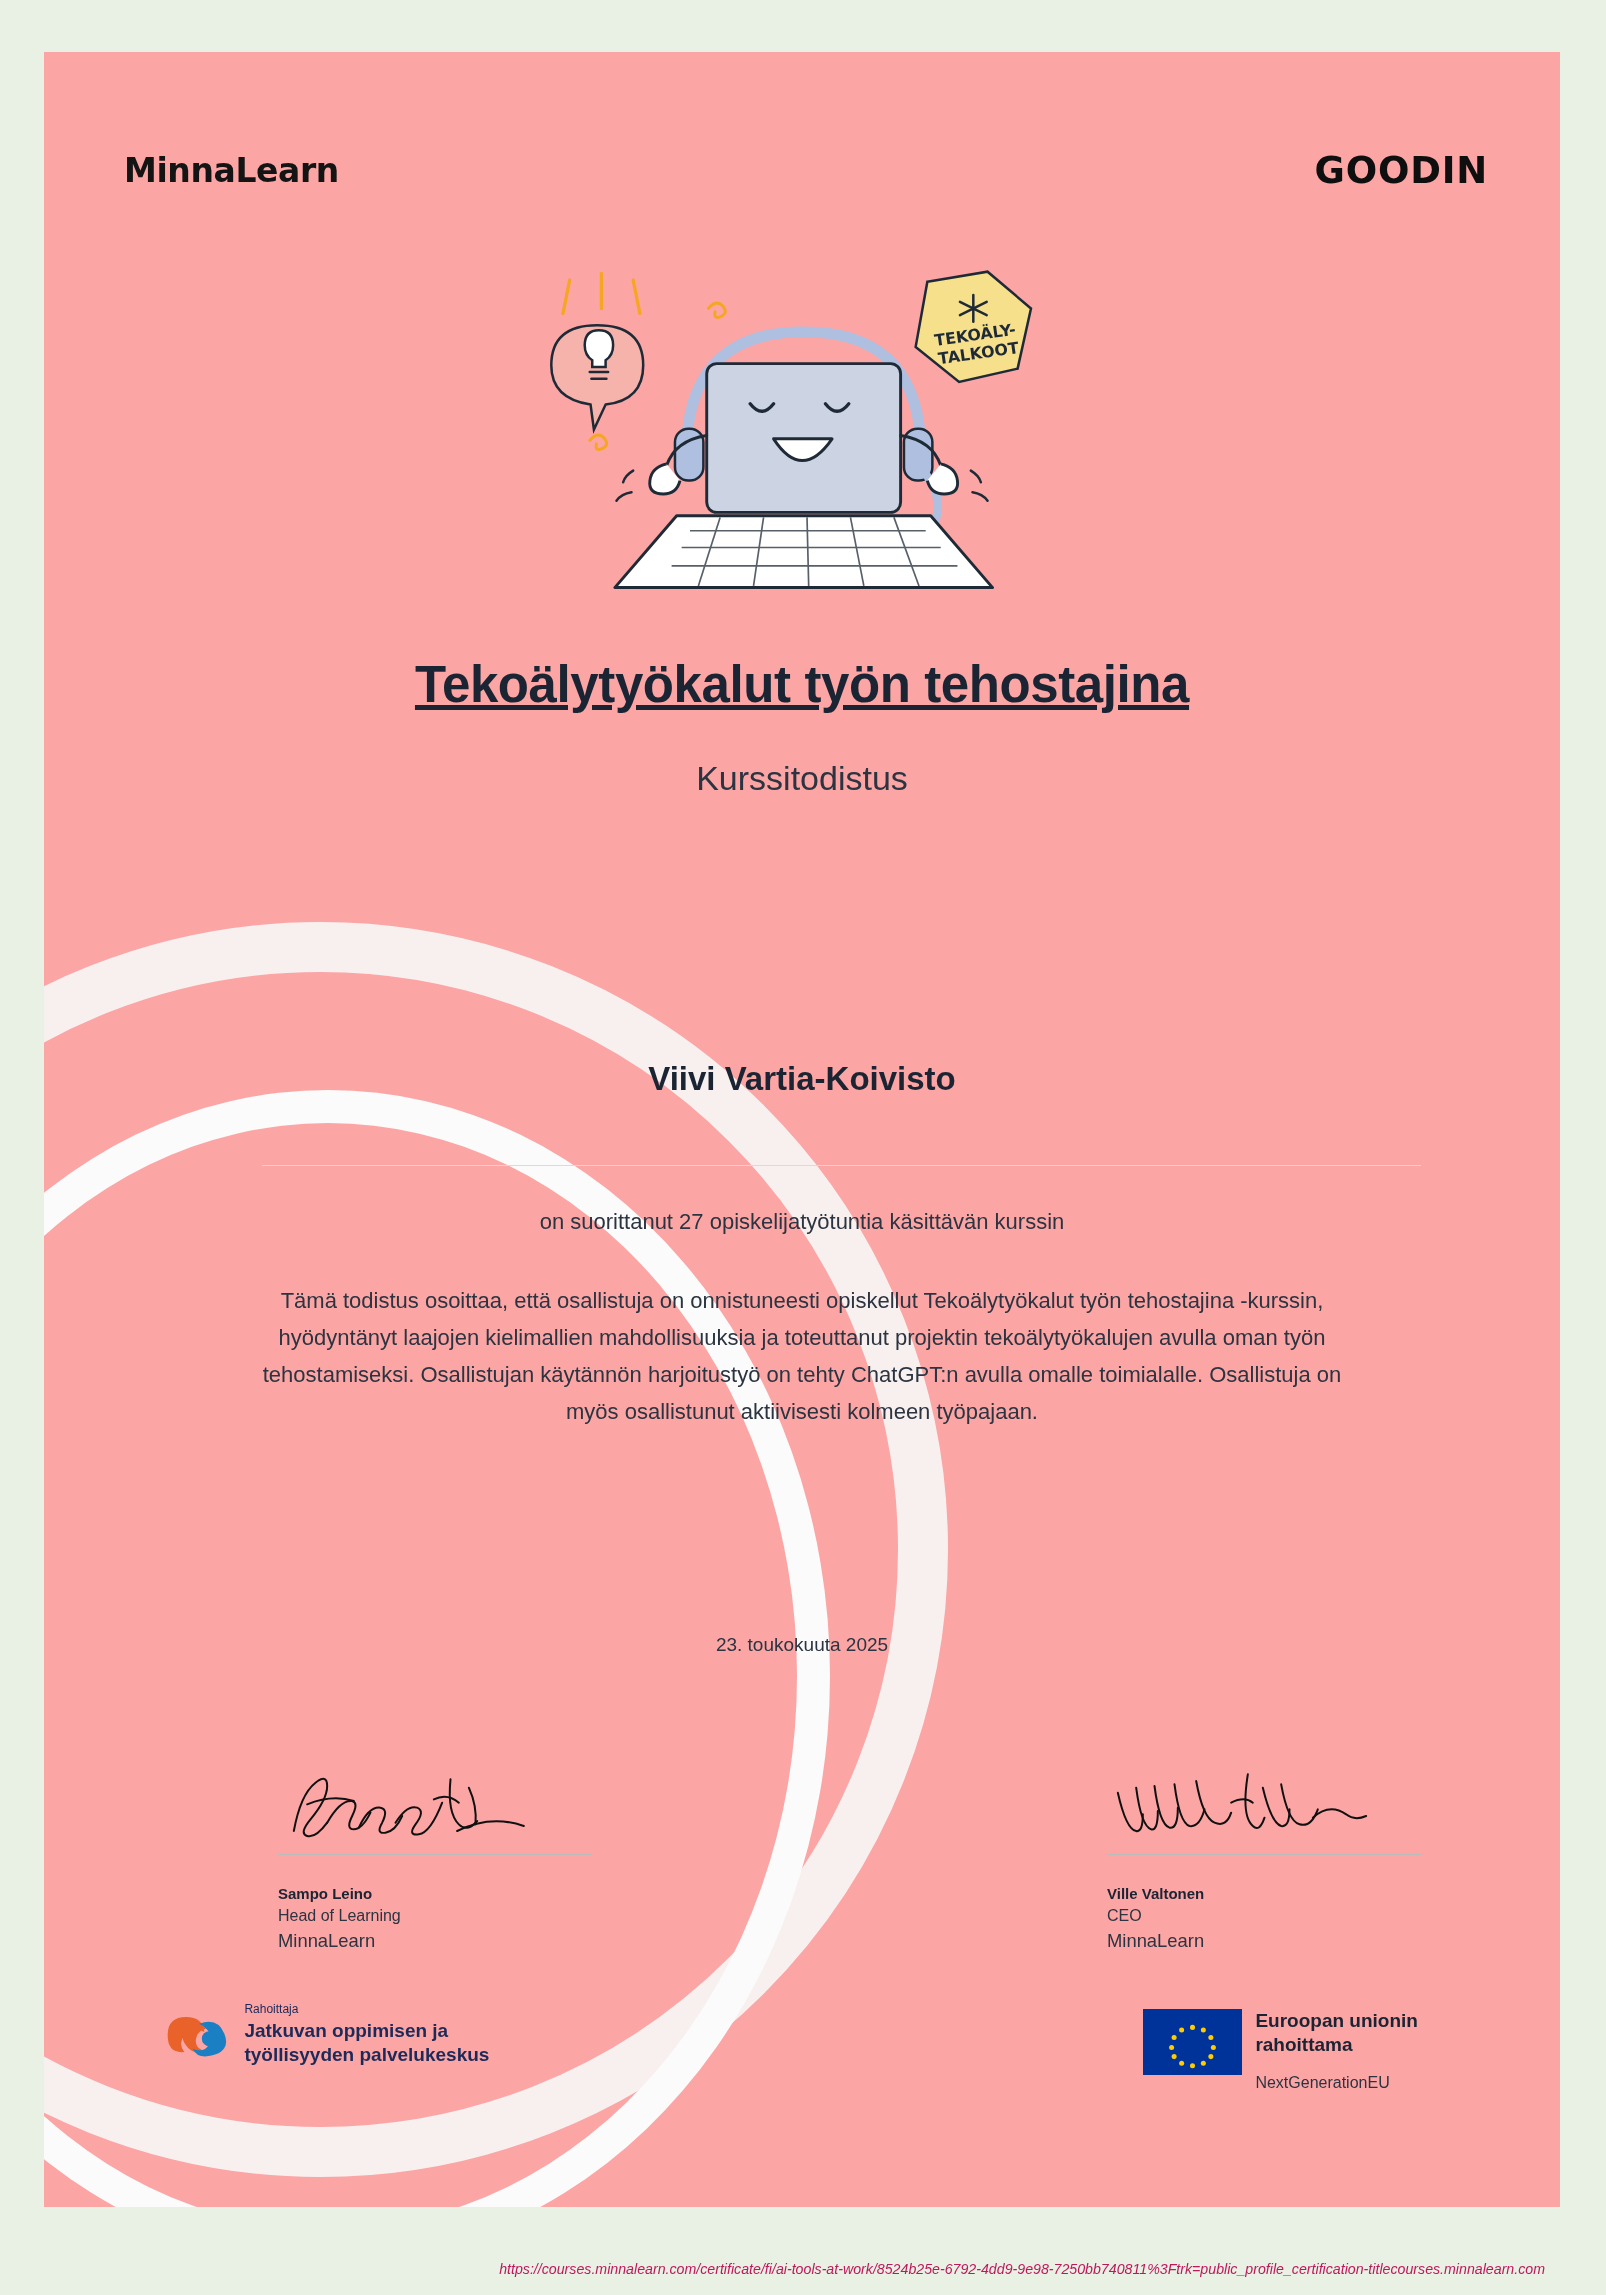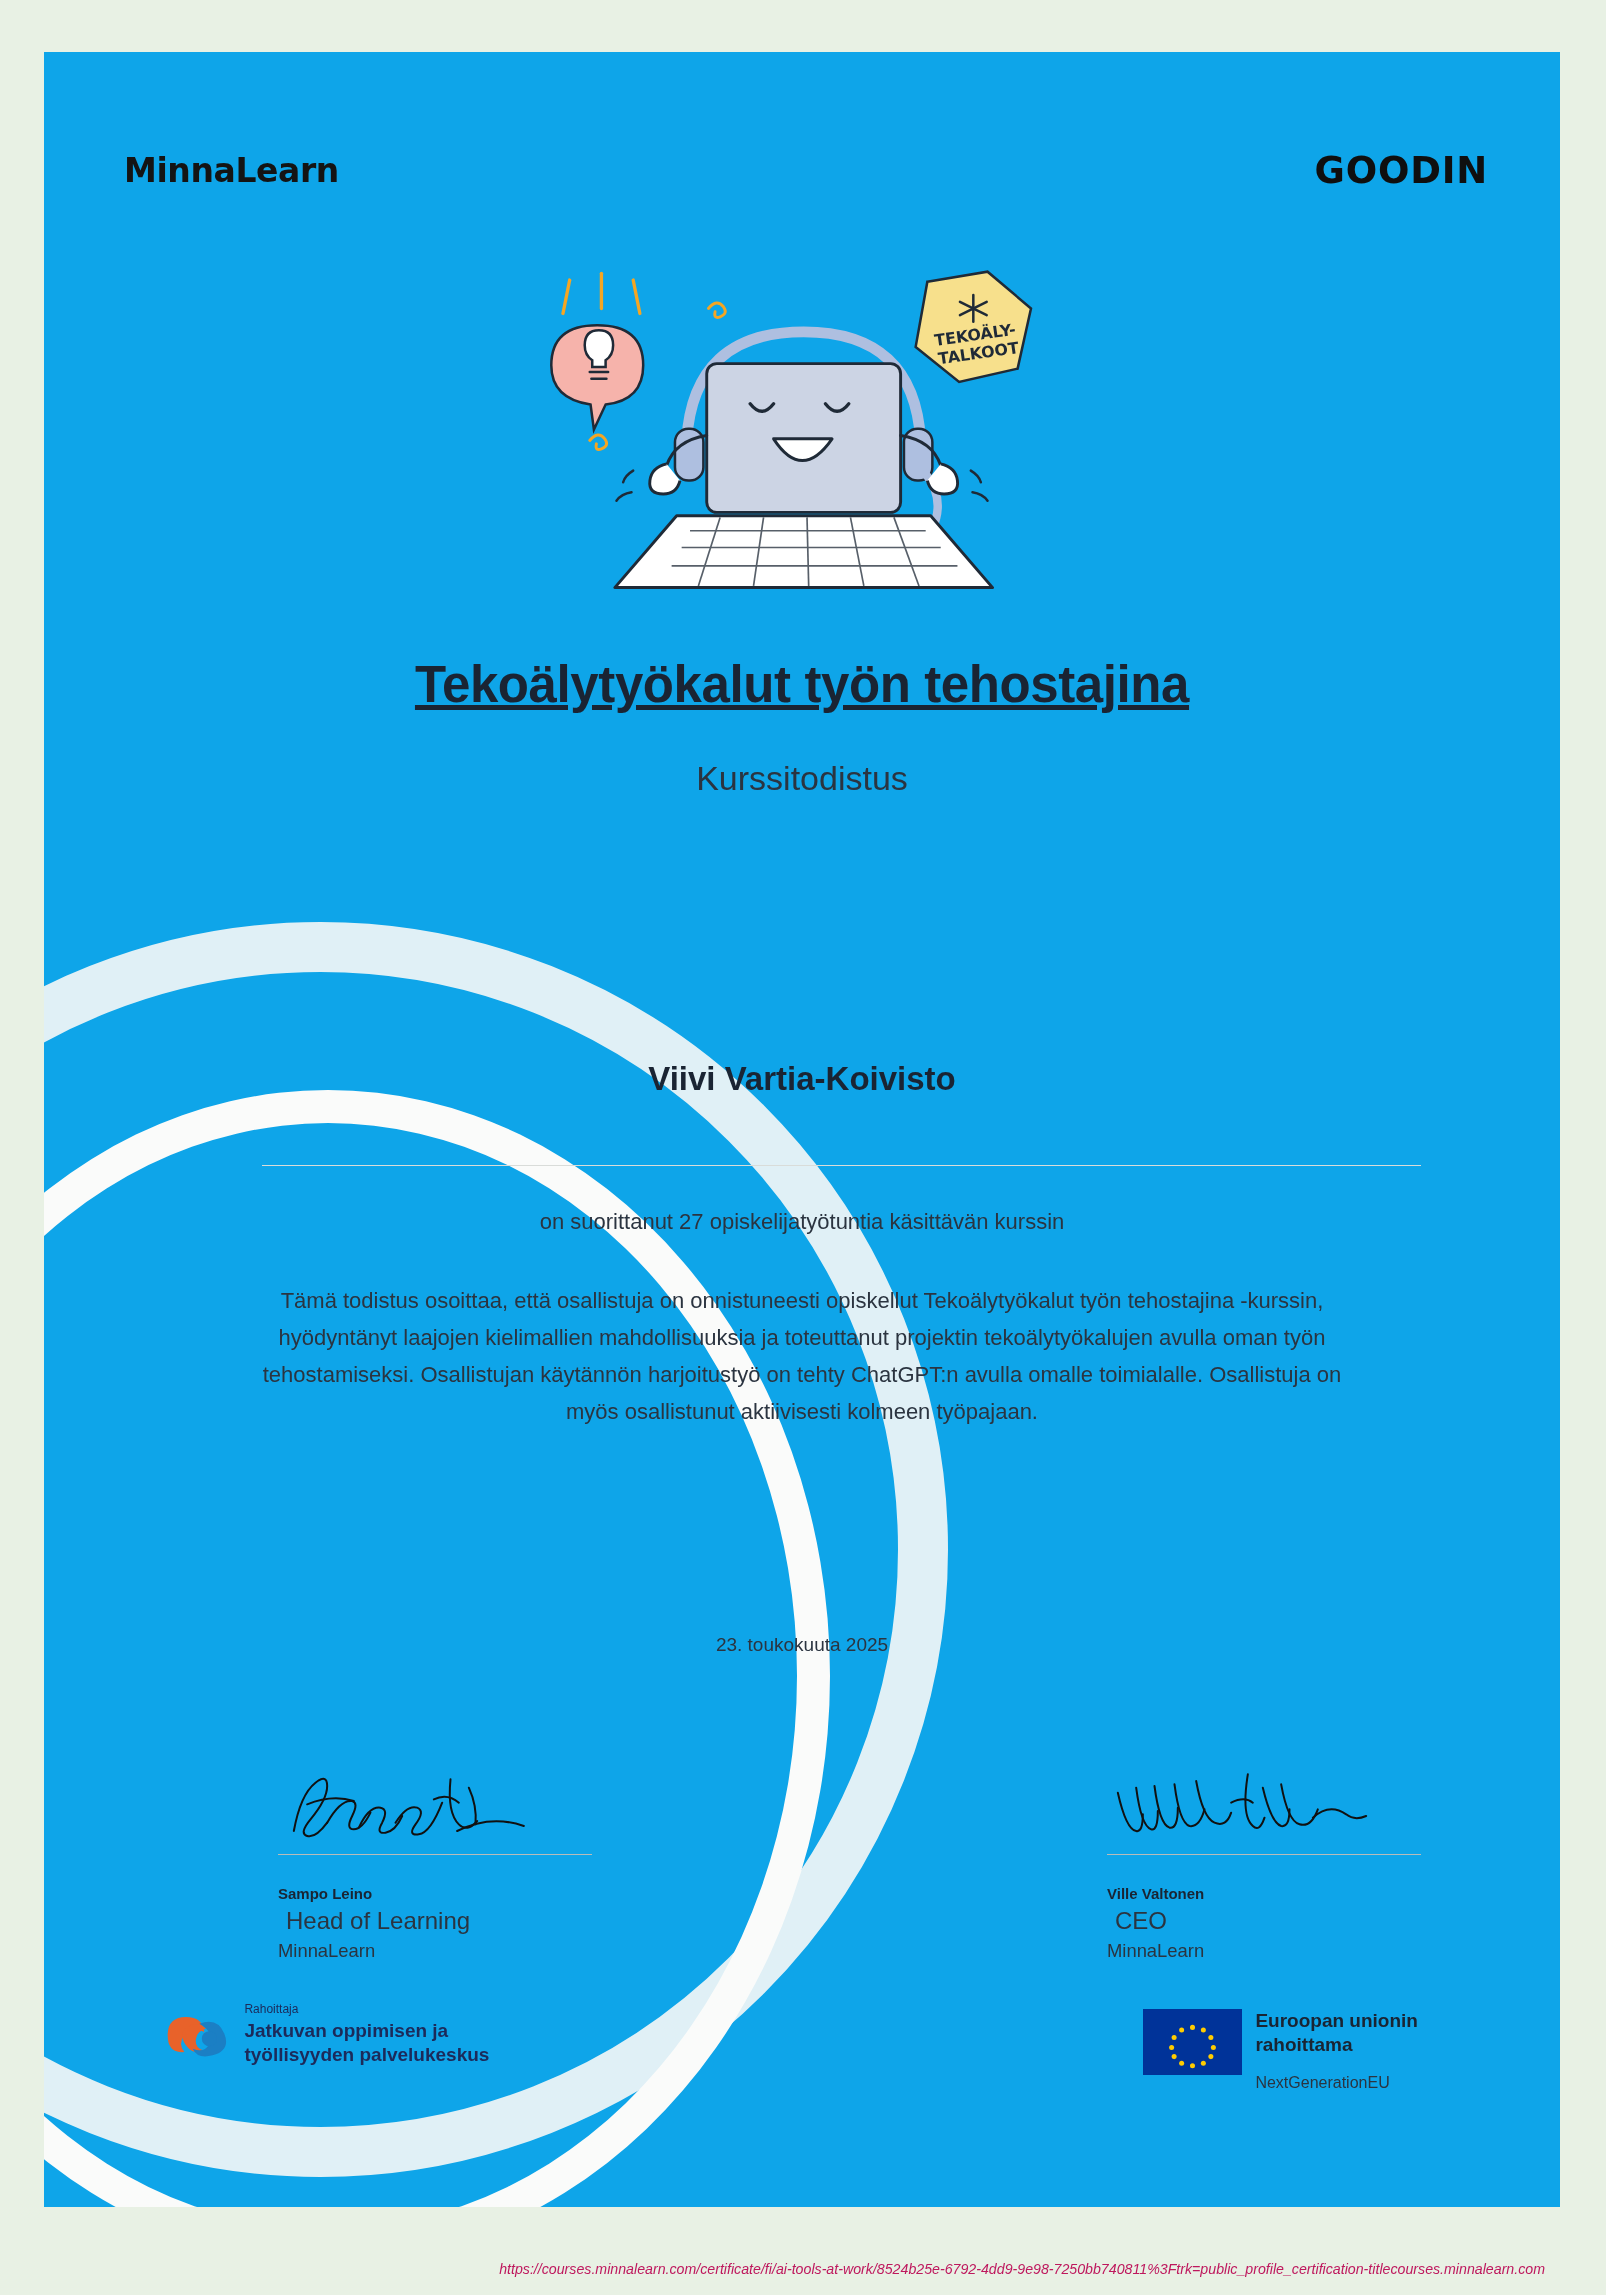--- a/index.html
+++ b/index.html
@@ -14,21 +14,21 @@
     min-height: 2295px;
     position: relative;
   }
 
   .page {
     position: absolute;
     left: 44px;
     top: 52px;
     width: 1516px;
     height: 2155px;
-    background: #0ea5e9;
+    background: #fca5a5;
     overflow: hidden;
   }
 
   
   .swoosh-a {
     position: absolute;
     left: -351px;
     top: 870px;
     width: 1255px;
     height: 1255px;
@@ -156,21 +156,21 @@
 
   
   .sig-block { position: absolute; width: 335px; }
   .sig-left  { left: 234px; top: 1699px; }
   .sig-right { left: 1063px; top: 1699px; }
   .sig-svg { height: 100px; width: 285px; display: block; }
   .sig-rule {
     width: 314px; height: 0.8px; background: #b9bcb9; margin-top: 3.3px;
   }
   .sig-name { font-size: 15px; font-weight: bold; color: #1a2433; margin-top: 30px; }
-  .sig-role { font-size: 24px; color: #2b3440; margin-top: 5px; margin-left: 8px; }
+  .sig-role { font-size: 16px; color: #2b3440; margin-top: 5px; }
   .sig-org  { font-size: 18.4px; color: #2b3440; margin-top: 5px; }
 
   
   .funder-left {
     position: absolute;
     left: 117px;
     top: 1950px;
     display: flex;
     align-items: center;
     gap: 13.4px;

